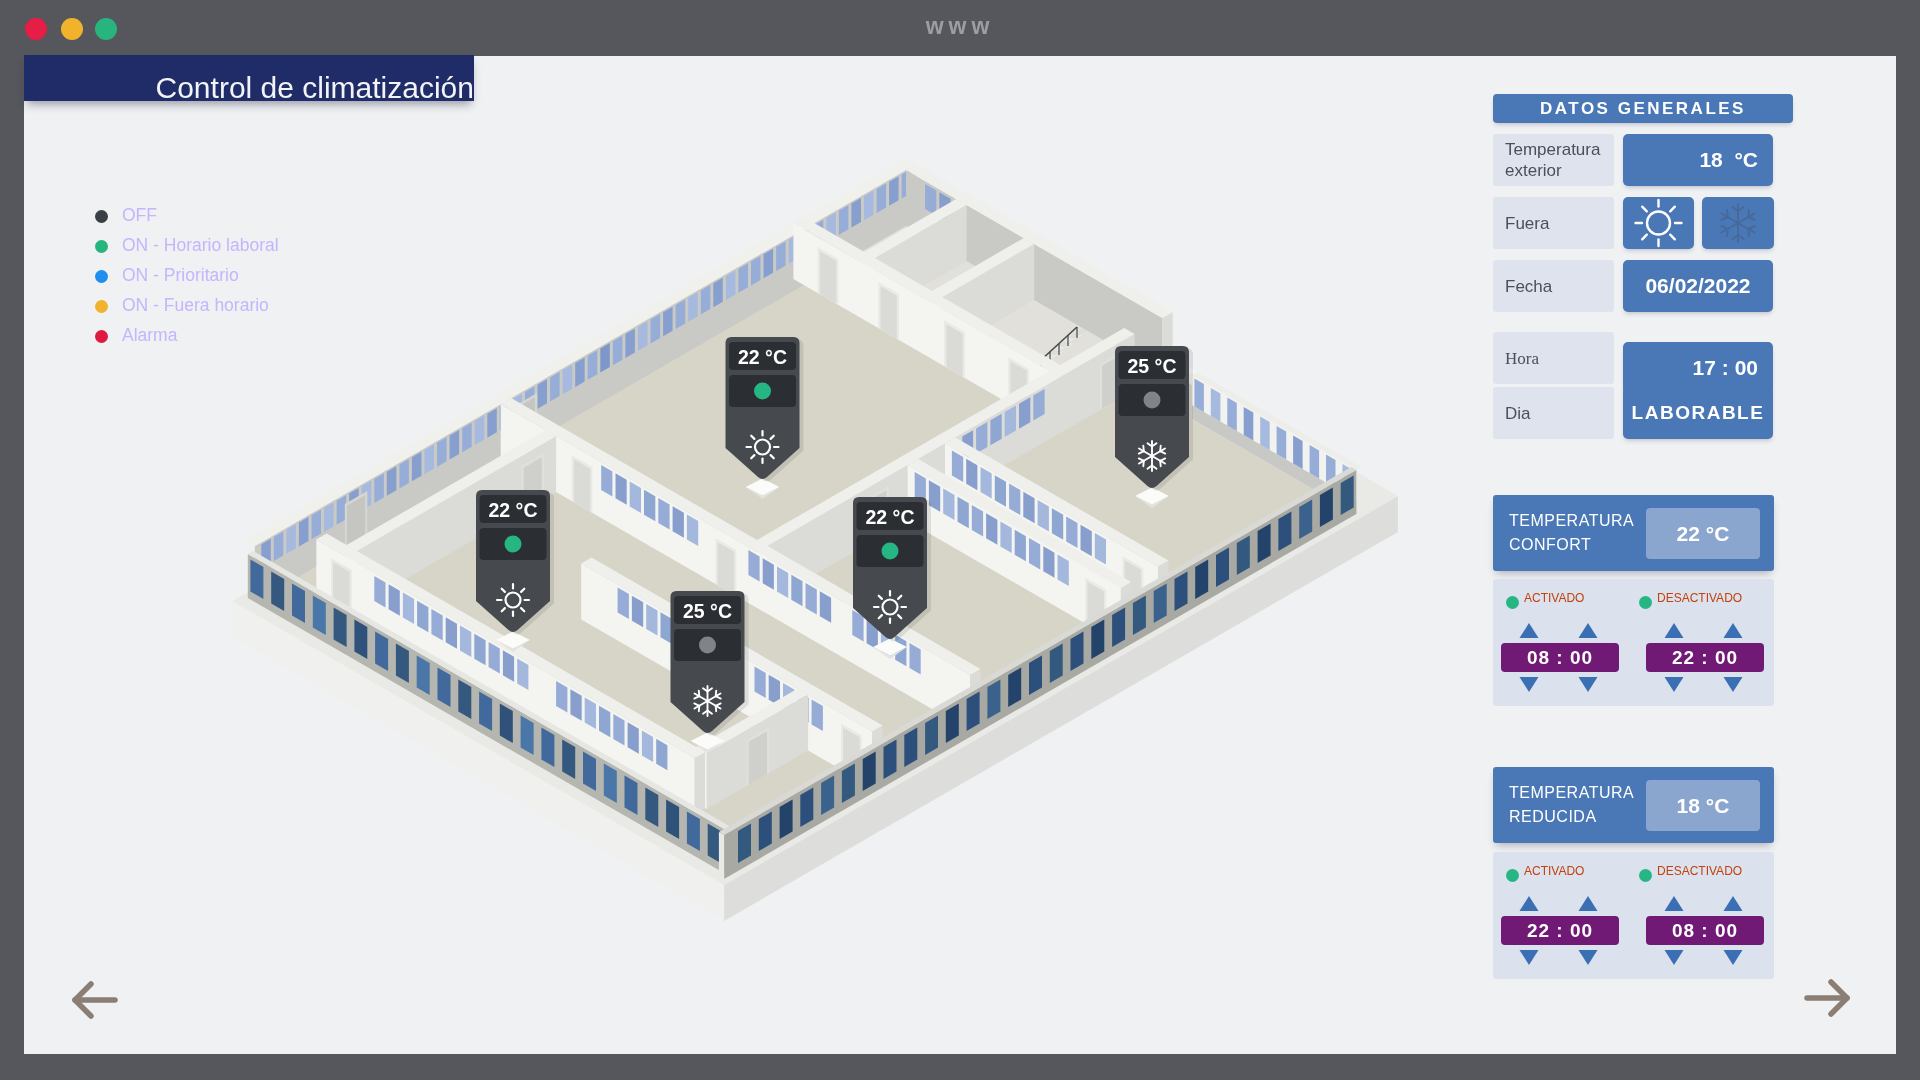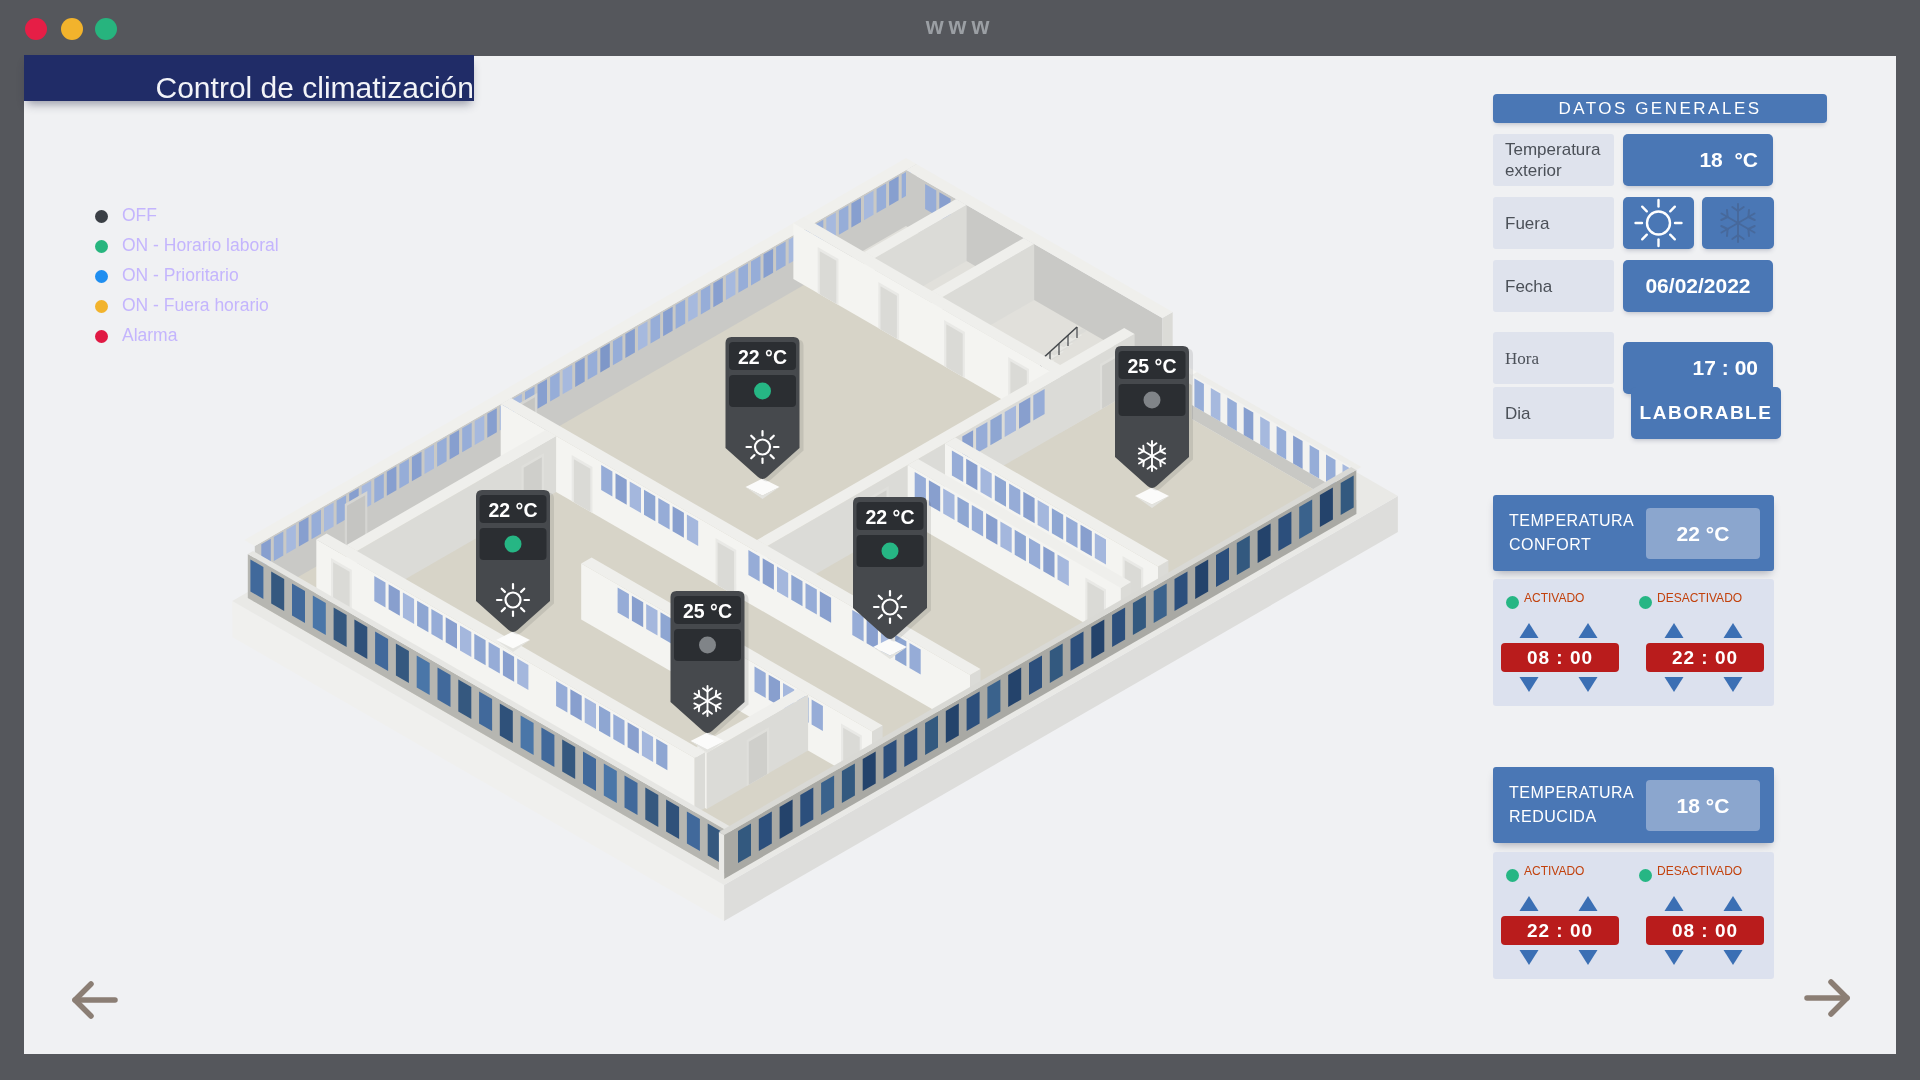--- a/index.html
+++ b/index.html
@@ -5,35 +5,35 @@
 * { margin:0; padding:0; box-sizing:border-box; }
 body { width:1920px; height:1080px; background:#55575c; font-family:"Liberation Sans", sans-serif; position:relative; overflow:hidden; }
 .content { position:absolute; left:24px; top:56px; width:1872px; height:998px; background:#f0f1f3; }
 .dot { position:absolute; border-radius:50%; width:22px; height:22px; top:18px; }
 .www { position:absolute; left:0; top:13px; width:1920px; text-align:center; color:#9b9fa4; font-size:23px; font-weight:bold; letter-spacing:5px; }
 .title { position:absolute; left:24px; top:55px; width:450px; height:46px; background:#202c67; color:#f3f4f8; font-size:30px; line-height:65px; padding-left:72px; box-shadow:0 6px 9px -3px rgba(40,45,70,0.45);text-align:right; }
 .legend { position:absolute; left:95px; top:205px; }
 .litem { position:relative; height:30px; }
 .ldot { position:absolute; left:0; top:5px; width:13px; height:13px; border-radius:50%; }
 .ltxt { position:absolute; left:27px; top:0px; font-size:17.5px; color:#c4b5fd; white-space:nowrap; }
-.dg-head { position:absolute; left:1493px; top:94px; width:334px; height:29px; background:#4a77b5; border-radius:4px; box-shadow:0 3px 5px -2px rgba(50,60,90,0.3); color:#fff; font-size:17px; letter-spacing:2.5px; text-align:center; line-height:29px; }
+.dg-head { position:absolute; left:1493px; top:94px; width:300px; height:29px; background:#4a77b5; border-radius:4px; box-shadow:0 3px 5px -2px rgba(50,60,90,0.3); color:#fff; font-size:17px; letter-spacing:2.5px; text-align:center; line-height:29px;font-weight:bold; }
 .dg-lab { position:absolute; left:1493px; width:121px; height:52px; background:#dfe3ed; border-radius:3px; color:#4b5058; font-size:17px; display:table; }
 .dg-lab span { display:table-cell; vertical-align:middle; padding-left:12px; line-height:21px; }
 .dg-val { position:absolute; left:1623px; width:150px; height:52px; background:#4a77b5; border-radius:5px; color:#fff; font-size:21px; font-weight:bold; display:table; box-shadow:0 3px 5px -2px rgba(50,60,90,0.3); }
 .dg-val span { display:table-cell; vertical-align:middle; }
 .vright { text-align:right; padding-right:15px; }
 .vcent { text-align:center; }
 .dg-btn { position:absolute; height:52px; background:#4a77b5; border-radius:5px; box-shadow:0 3px 5px -2px rgba(50,60,90,0.3); }
 .tc-head { position:absolute; left:1493px; width:281px; height:76px; background:#4a77b5; border-radius:3px; color:#fff; box-shadow:0 5px 8px -3px rgba(40,45,70,0.35); }
 .tc-head .tlab { position:absolute; left:16px; top:14px; font-size:16px; line-height:24px; letter-spacing:0.5px; }
 .tc-head .tval { position:absolute; left:153px; top:13px; width:114px; height:51px; background:#8ba6ce; border-radius:4px; text-align:center; line-height:51px; font-size:21px; font-weight:bold; }
 .sched { position:absolute; width:281px; height:127px; background:#dce1ee; border-radius:3px; }
 .gdot { position:absolute; width:13px; height:13px; border-radius:50%; background:#26b684; }
 .slab { position:absolute; font-size:12px; color:#c2410c; }
-.tdisp { position:absolute; width:118px; height:29px; background:#b91c1c; border-radius:4px; color:#fff; font-size:19px; font-weight:bold; text-align:center; line-height:29px; letter-spacing:1px; }
+.tdisp { position:absolute; width:118px; height:29px; background:#701a75; border-radius:4px; color:#fff; font-size:19px; font-weight:bold; text-align:center; line-height:29px; letter-spacing:1px; }
 .arrow { position:absolute; }
 </style>
 </head>
 <body>
 
 <div style="position:absolute;left:0;top:0;width:1920px;height:56px;background:#55575c;"></div>
 
 <div class="dot" style="left:25px;background:#e61e46;"></div>
 
 <div class="dot" style="left:61px;background:#f2b32c;"></div>
@@ -618,21 +618,21 @@
   </div>
 
 <div class="dg-val" style="top:260px;">
     <span class="vcent">06/02/2022</span>
   </div>
 
 <div class="dg-val" style="top:324px;margin-top:18px;">
     <span class="vright">17 : 00</span>
   </div>
 
-<div class="dg-val" style="top:387px;margin-left:8px;">
+<div class="dg-val" style="top:387px;">
     <span class="vcent" style="font-size:19px;letter-spacing:1.5px;">LABORABLE</span>
   </div>
 
 <div class="dg-btn" style="top:197px;left:1623px;width:71px;">
 <svg width="71" height="52">
       <g stroke="#ffffff" stroke-width="2.4" fill="none" stroke-linecap="round">
 <circle cx="35.5" cy="26.0" r="11.5"></circle>
 <line x1="52.0" y1="26.0" x2="58.5" y2="26.0"></line>
 <line x1="47.2" y1="37.7" x2="51.8" y2="42.3"></line>
 <line x1="35.5" y1="42.5" x2="35.5" y2="49.0"></line>

